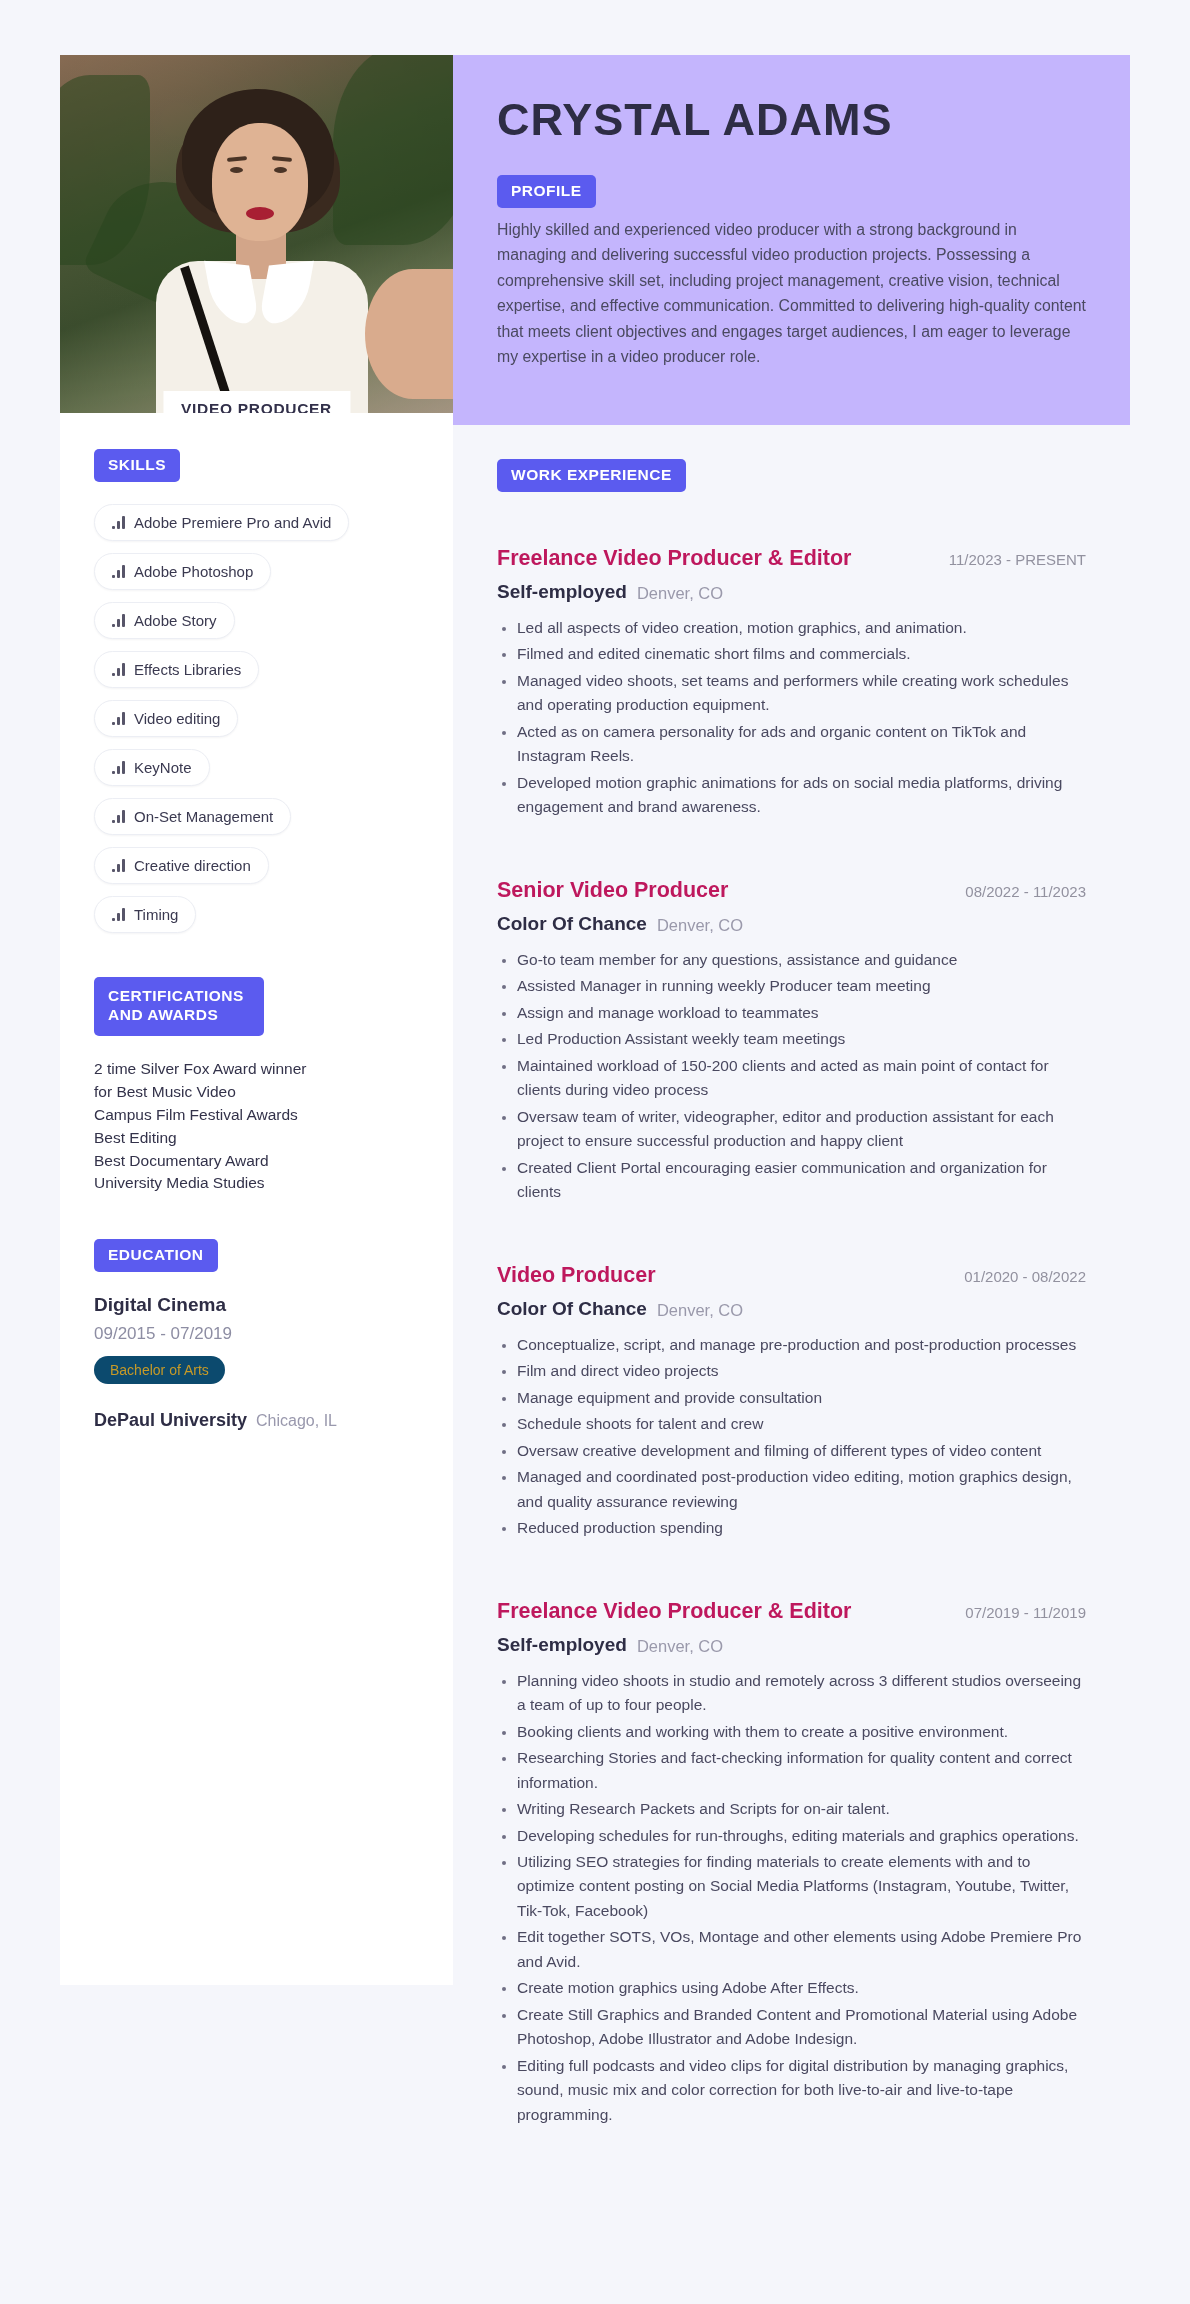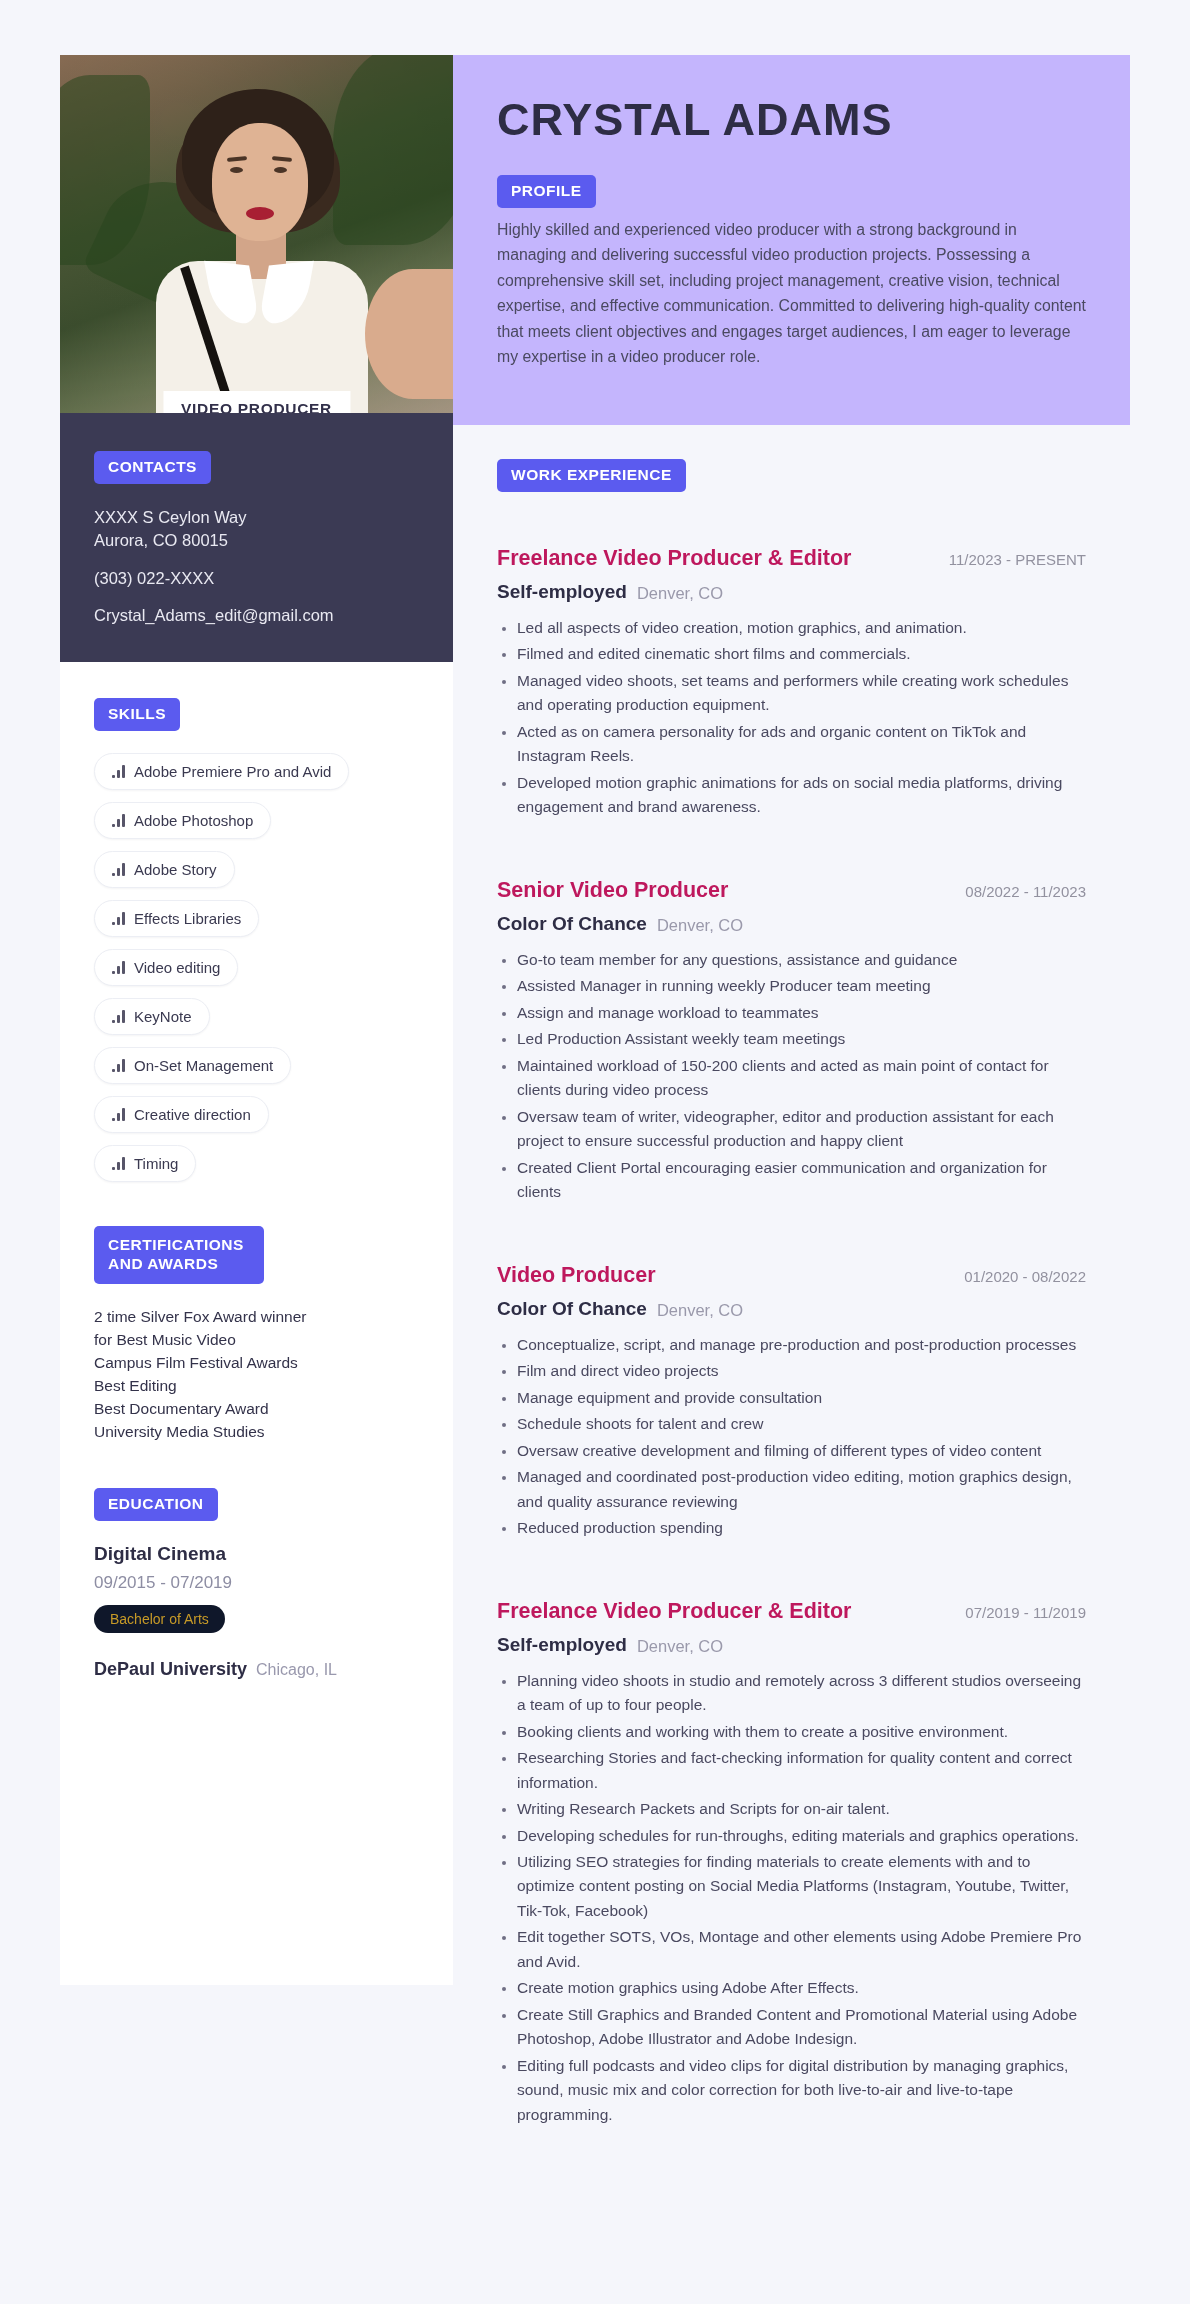--- a/index.html
+++ b/index.html
@@ -150,21 +150,21 @@
   .section-gap { margin-top: 44px; }
   .cert-lines { margin-top: 22px; }
   .cert-line { font-size: 15.5px; color: #33324a; line-height: 1.48; }
 
   .edu-item { margin-top: 22px; }
   .edu-degree { font-size: 19px; font-weight: 600; color: #2e2d45; }
   .edu-dates { font-size: 17px; color: #8d8da3; margin-top: 8px; }
   .edu-badge {
     display: inline-block;
     margin-top: 12px;
-    background: #0f172a;
+    background: #0c4a6e;
     color: #c79a27;
     font-size: 14px;
     border-radius: 16px;
     padding: 6px 16px;
   }
   .edu-school-row { margin-top: 26px; display: flex; align-items: baseline; gap: 9px; flex-wrap: wrap; }
   .edu-school { font-size: 18px; font-weight: 600; color: #2e2d45; }
   .edu-city { font-size: 16px; color: #9998ad; }
 
   
@@ -234,29 +234,20 @@
         <div class="ph-face"></div>
         <div class="ph-brow l"></div>
         <div class="ph-brow r"></div>
         <div class="ph-eye l"></div>
         <div class="ph-eye r"></div>
         <div class="ph-lips"></div>
       </div>
       <div class="role-badge">VIDEO PRODUCER</div>
     </div>
 
-    <div class="contacts-block">
-      <div class="pill-heading">CONTACTS</div>
-      <div class="contact-lines">
-        <div class="contact-line">XXXX S Ceylon Way</div>
-        <div class="contact-line">Aurora, CO 80015</div>
-        <div class="contact-line gap">(303) 022-XXXX</div>
-        <div class="contact-line gap">Crystal_Adams_edit@gmail.com</div>
-      </div>
-    </div>
 
     <div class="left-body">
 
       <div>
         <div class="pill-heading">SKILLS</div>
         <div class="skills-list">
           <div class="skill-pill">
             <span class="bars">
                 <i></i>
                 <i></i>

